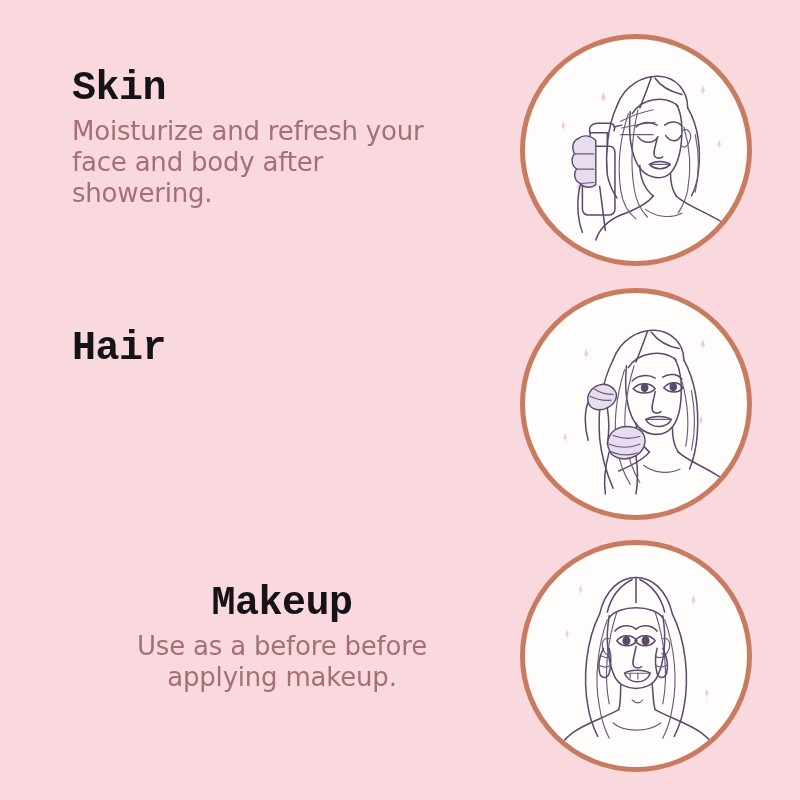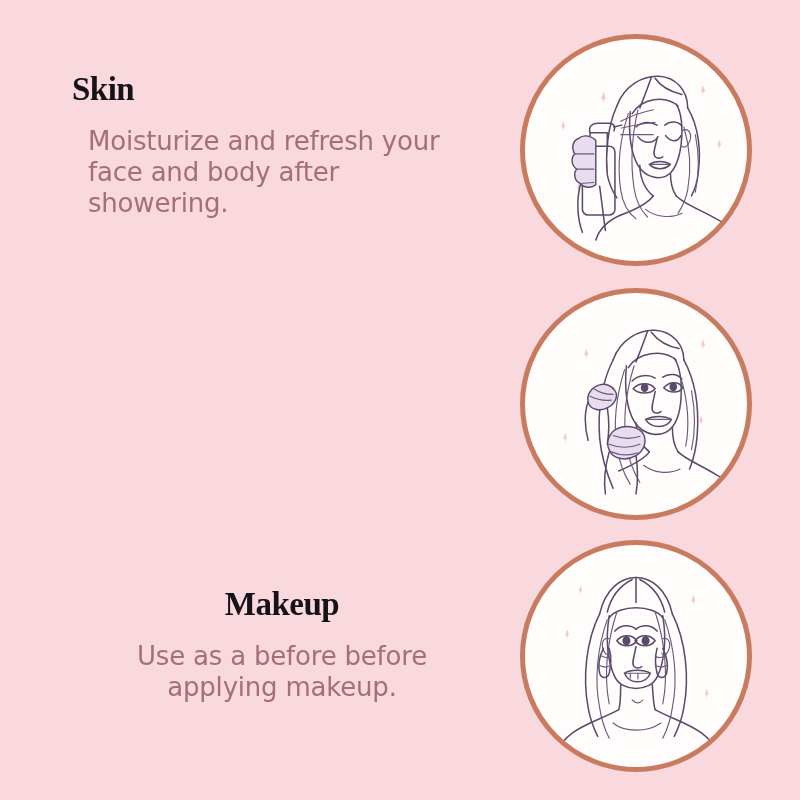--- a/index.html
+++ b/index.html
@@ -26,37 +26,37 @@
   .section {
     position: absolute;
     left: 72px;
     width: 420px;
   }
   .section-1 { top: 68px; }
   .section-2 { top: 328px; }
   .section-3 { top: 583px; text-align: center; }
 
   .section-title {
-    font-family: Liberation Serif, serif;
+    font-family: Liberation Mono, monospace;
     font-weight: bold;
-    font-size: 33px;
+    font-size: 40px;
     line-height: 42px;
     letter-spacing: -0.5px;
     color: #161318;
     margin: 0 0 6px 0;
     white-space: nowrap;
   }
 
   .section-body {
     font-family: "DejaVu Sans", sans-serif;
     font-weight: 400;
     font-size: 26px;
     line-height: 31px;
     color: #a46f77;
-    margin: 16px;
+    margin: 0;
     white-space: pre-line;
     letter-spacing: -0.2px;
   }
 
   
   .circle {
     position: absolute;
     left: 520px;
     width: 232px;
     height: 232px;
@@ -173,20 +173,21 @@
       <path class="line-thin" d="M52 120 L 72 120"></path>
       <path class="line-thin" d="M54 136 L 72 136"></path>
       <path class="line-thin" d="M58 151 L 72 150"></path>
 
       <path class="line" d="M58 152 C 54 166, 54 186, 60 202"></path>
       <path class="line" d="M78 154 C 80 168, 82 186, 84 200"></path>
     </svg>
   </div>
 
   <div class="section section-2">
+    <h2 class="section-title">Hair</h2>
   </div>
 
   <div class="circle circle-2">
     <svg viewBox="0 0 232 232">
       <g class="sparkle">
         <path d="M64 58 q2.2 6.5 2.2 6.5 q-2.2 0 -2.2 6.5 q0 -6.5 -2.2 -6.5 q0 0 2.2 -6.5 Z"></path>
         <path d="M186 48 q2.2 6.5 2.2 6.5 q-2.2 0 -2.2 6.5 q0 -6.5 -2.2 -6.5 q0 0 2.2 -6.5 Z"></path>
         <path d="M184 128 q2 6 2 6 q-2 0 -2 6 q0 -6 -2 -6 q0 0 2 -6 Z"></path>
         <path d="M42 146 q2 6 2 6 q-2 0 -2 6 q0 -6 -2 -6 q0 0 2 -6 Z"></path>
       </g>

